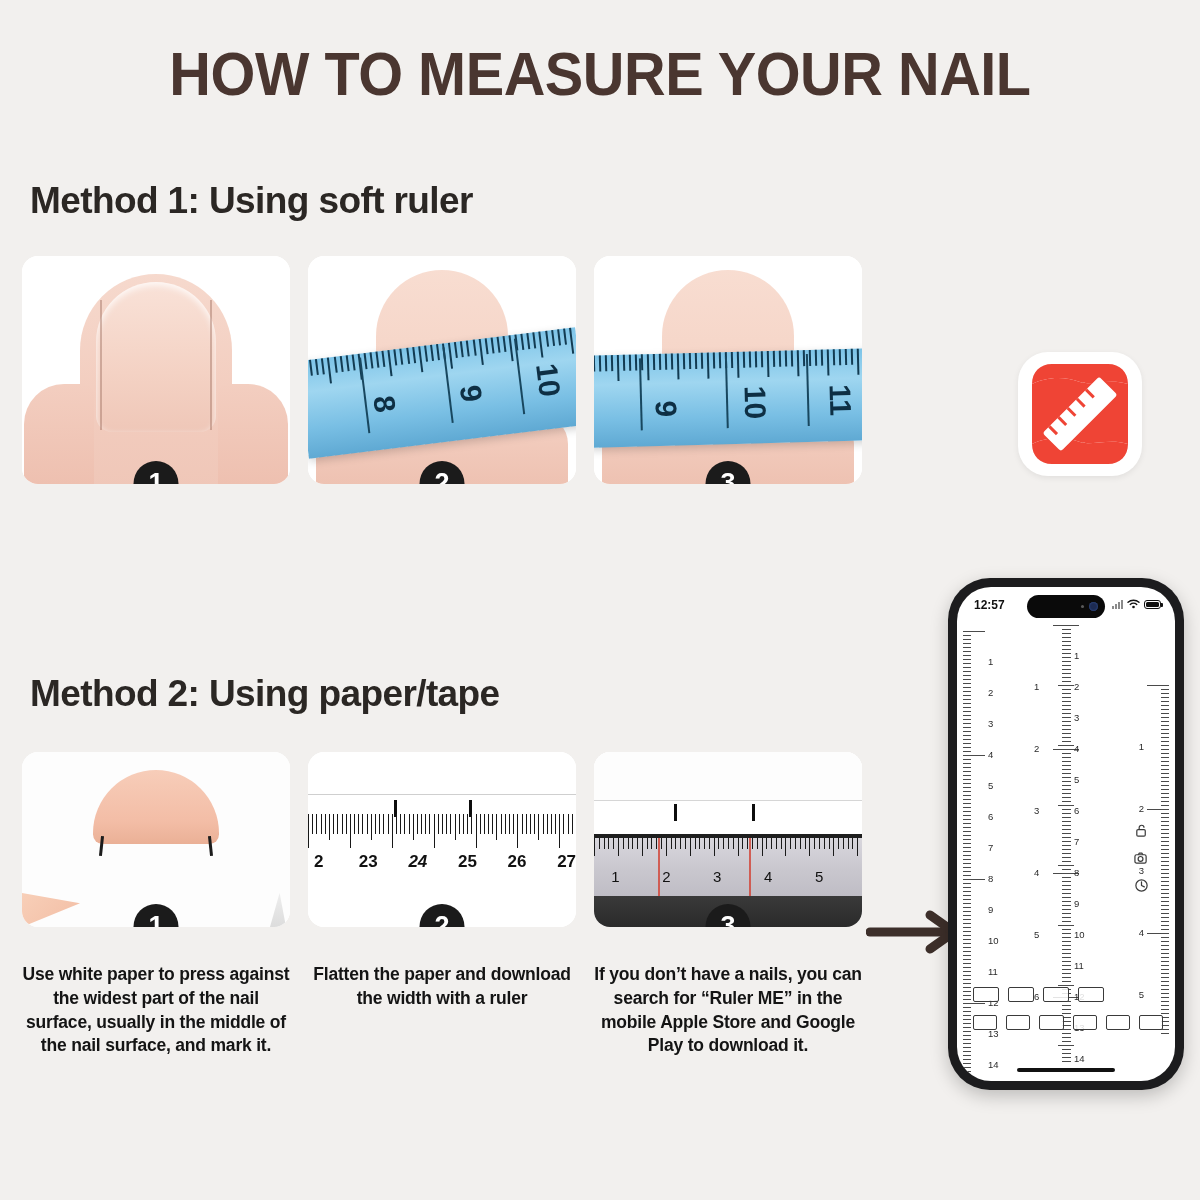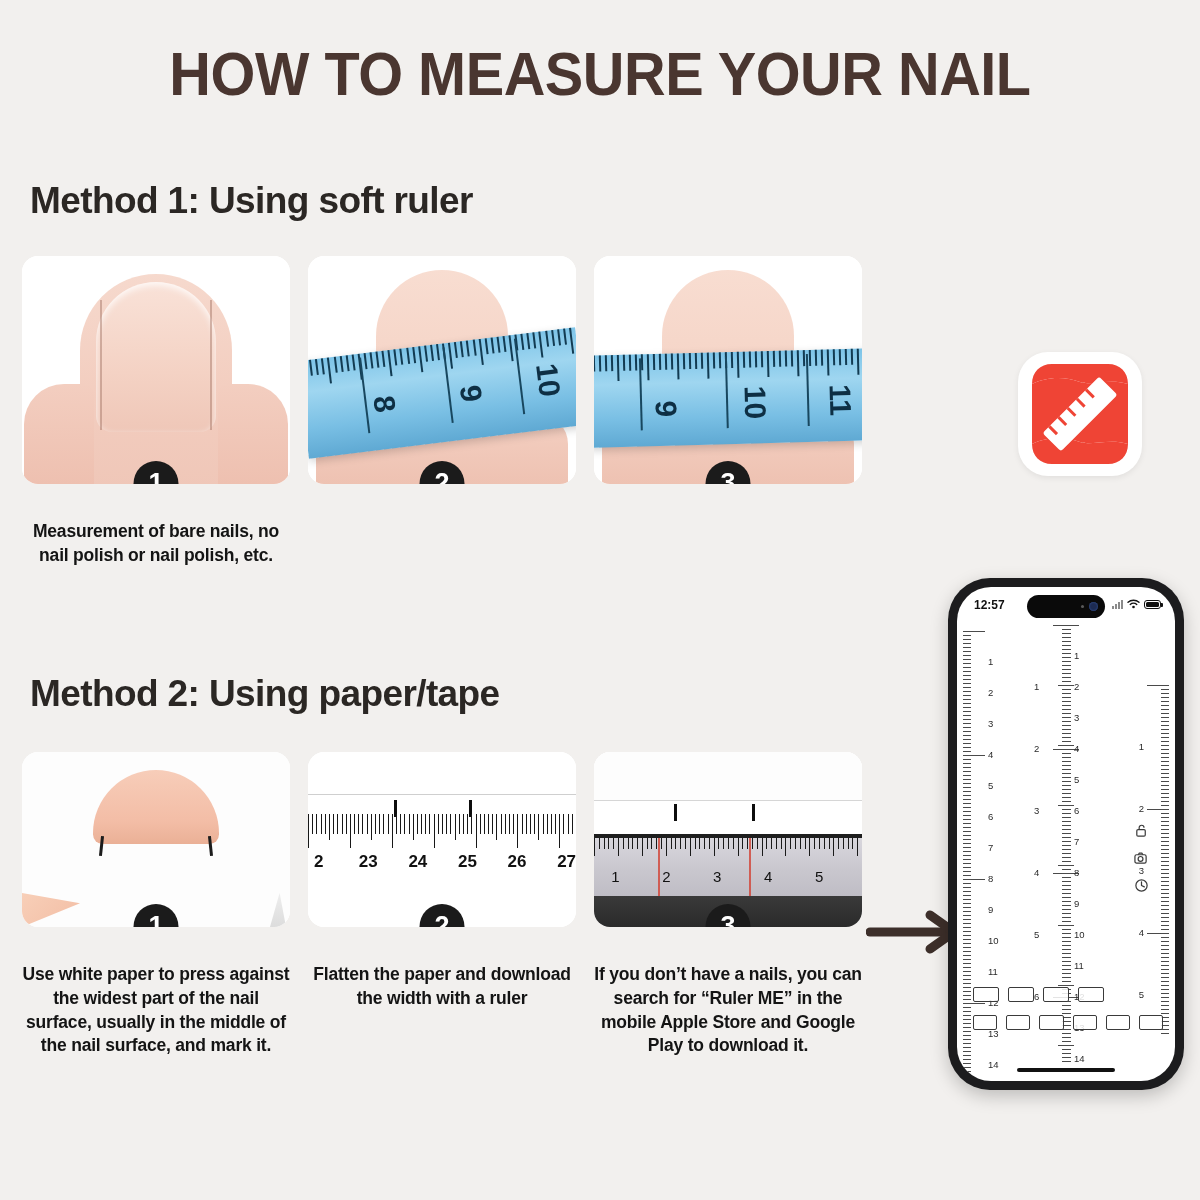--- a/index.html
+++ b/index.html
@@ -312,21 +312,20 @@
     <div class="nail-scene">
       <div class="finger-body"></div>
       <div class="nail-plate"></div>
       <div class="nail-edge-l"></div>
       <div class="nail-edge-r"></div>
       <div class="knuckle-l"></div>
       <div class="knuckle-r"></div>
     </div>
     <div class="badge">1</div>
   </div>
-  <div class="caption">Measurement of bare nails, no nail polish or nail polish, etc.</div>
 </div>
 
 <div class="card" style="left:308px; top:256px;">
   <div class="photo photo-m1">
     <div class="tape-scene">
       <div class="thumb-bg"></div>
       <div class="thumb-wide"></div>
       <div class="tape tape-a">
         <div class="tape-ticks" id="ticks-a">
             <span class="tick" style="left: 4.34783%; height: 16px;"></span>
@@ -535,21 +534,21 @@
           <span class="pt" style="left: 90.625%; height: 20px;"></span>
           <span class="pt" style="left: 92.1875%; height: 20px;"></span>
           <span class="pt" style="left: 93.75%; height: 34px;"></span>
           <span class="pt" style="left: 95.3125%; height: 20px;"></span>
           <span class="pt" style="left: 96.875%; height: 20px;"></span>
           <span class="pt" style="left: 98.4375%; height: 20px;"></span>
         </div>
       <div class="pruler-nums" id="nums-p">
           <span class="pn" style="left: 4%;">2</span>
           <span class="pn" style="left: 22.5%;">23</span>
-          <span class="pn" style="left: 41%;">24</span>
+          <span class="pn" style="left: 41%; font-style: italic;">24</span>
           <span class="pn" style="left: 59.5%;">25</span>
           <span class="pn" style="left: 78%;">26</span>
           <span class="pn" style="left: 96.5%;">27</span>
         </div>
     </div>
     <div class="badge">2</div>
   </div>
   <div class="caption">Flatten the paper and download the width with a ruler</div>
 </div>
 

